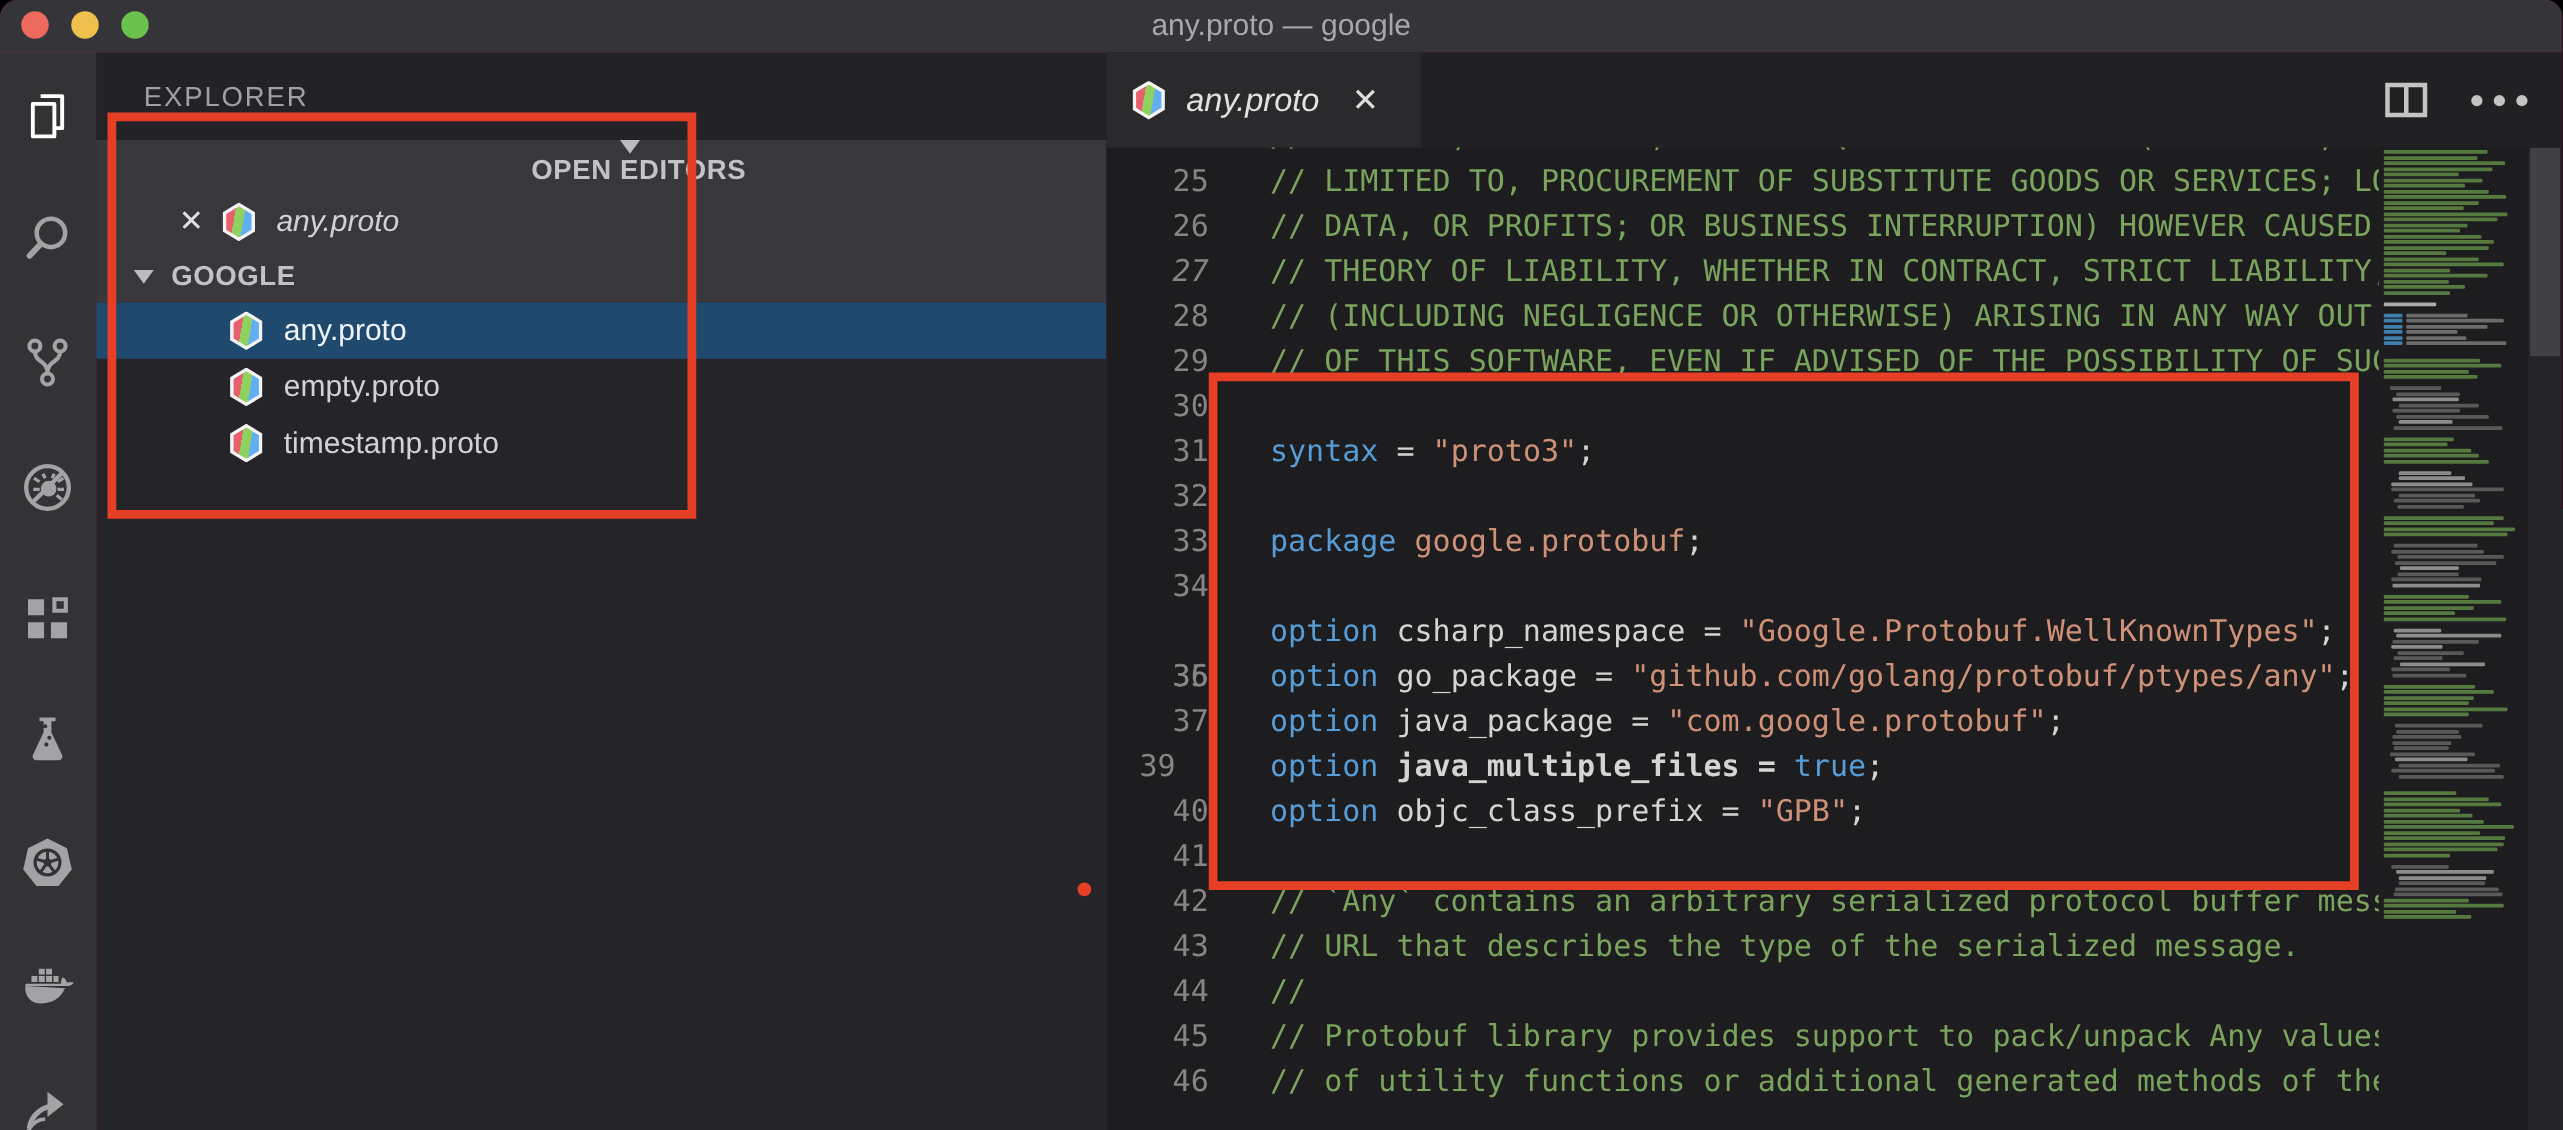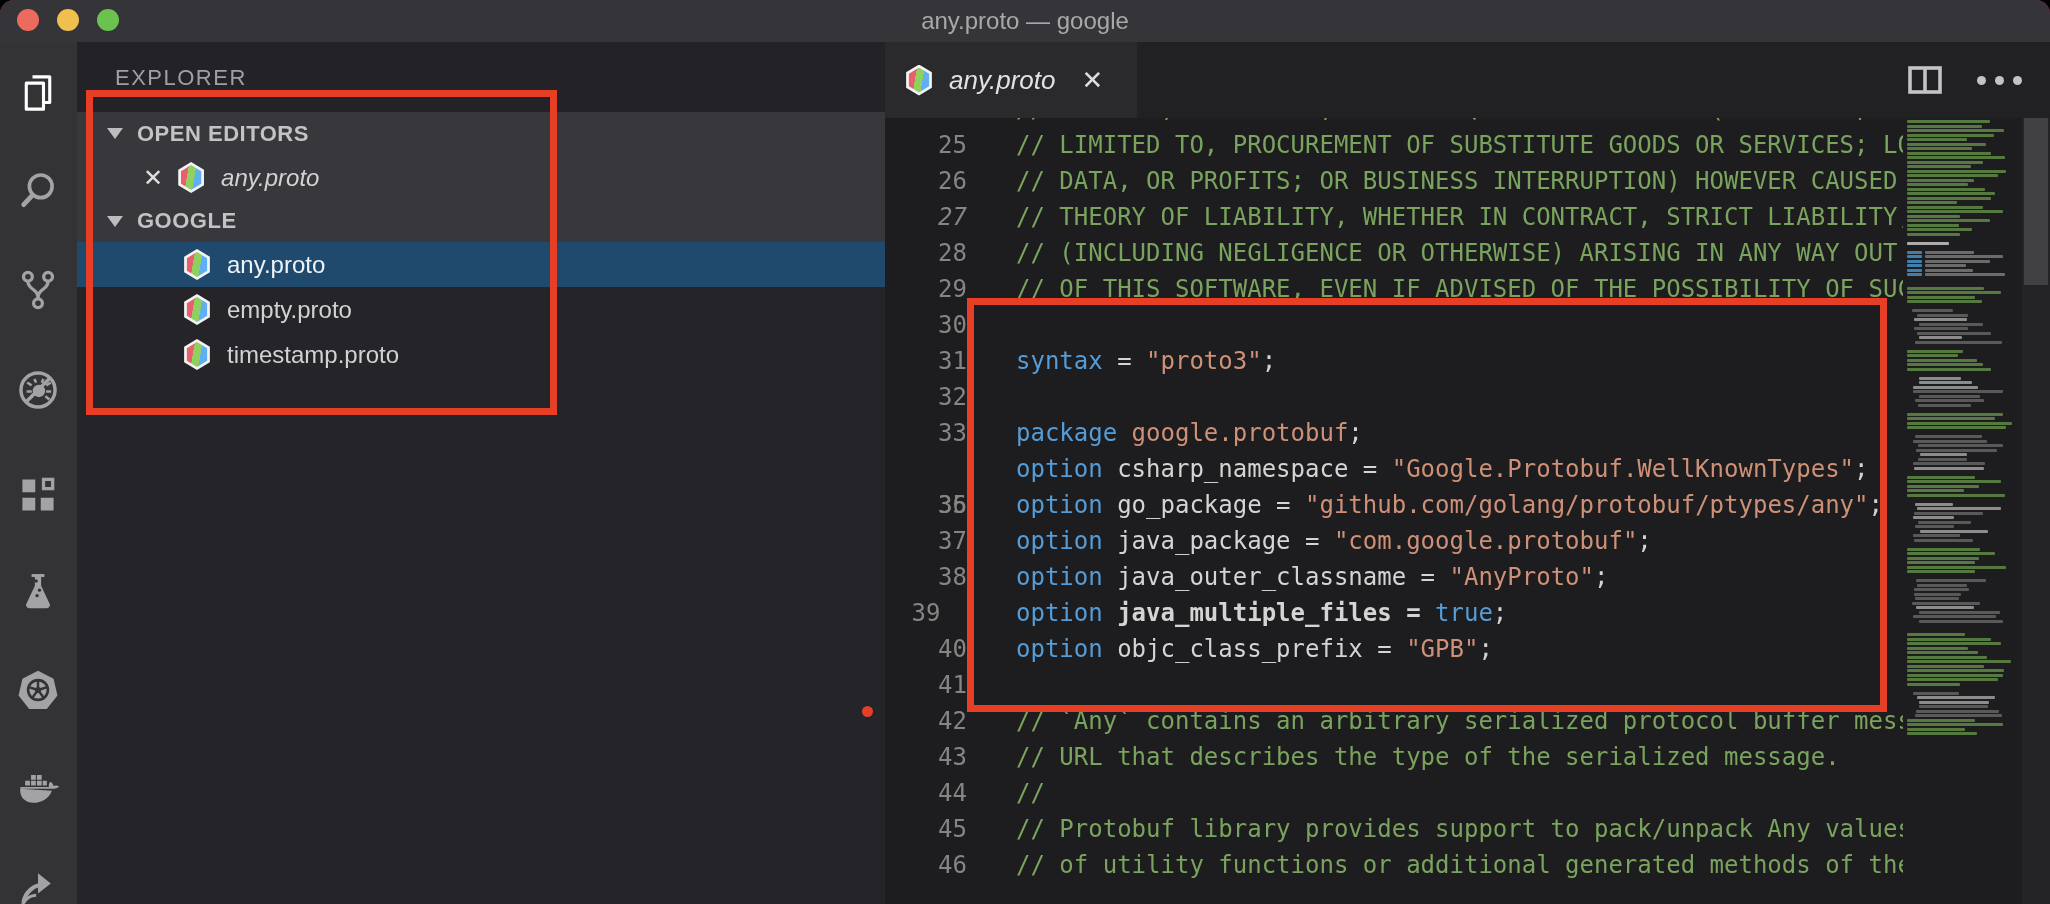--- a/index.html
+++ b/index.html
@@ -145,21 +145,21 @@
         </svg>
       </span>
     </nav>
 
     <aside class="sidebar">
       <div class="sidebar-top">
         <div class="sidebar-title">EXPLORER</div>
       </div>
       <div class="band"></div>
 
-      <div class="srow" style="top:70px;height:43px;padding-left:30px;">
+      <div class="srow" style="top:70px;height:43px;padding-left:30px;flex-direction:column;">
         <span class="tri"></span>
         <span class="hdr">OPEN EDITORS</span>
       </div>
 
       <div class="srow" style="top:113px;height:45px;padding-left:66px;">
         <span class="close-x">✕</span>
         <span class="proto-icon">
             <i></i>
           </span>
         <span class="label italic">any.proto</span>
@@ -220,24 +220,24 @@
               <div class="cline"><span class="ln" style="color: rgb(133, 133, 133);">24</span><span class="lc"><span style="color: rgb(122, 164, 94);">// SPECIAL, EXEMPLARY, OR CONSEQUENTIAL DAMAGES (INCLUDING, BUT NOT</span></span></div>
               <div class="cline"><span class="ln" style="color: rgb(133, 133, 133);">25</span><span class="lc"><span style="color: rgb(122, 164, 94);">// LIMITED TO, PROCUREMENT OF SUBSTITUTE GOODS OR SERVICES; LOSS OF USE,</span></span></div>
               <div class="cline"><span class="ln" style="color: rgb(133, 133, 133);">26</span><span class="lc"><span style="color: rgb(122, 164, 94);">// DATA, OR PROFITS; OR BUSINESS INTERRUPTION) HOWEVER CAUSED AND ON ANY</span></span></div>
               <div class="cline"><span class="ln" style="color: rgb(133, 133, 133); font-style: italic;">27</span><span class="lc"><span style="color: rgb(122, 164, 94);">// THEORY OF LIABILITY, WHETHER IN CONTRACT, STRICT LIABILITY, OR TORT</span></span></div>
               <div class="cline"><span class="ln" style="color: rgb(133, 133, 133);">28</span><span class="lc"><span style="color: rgb(122, 164, 94);">// (INCLUDING NEGLIGENCE OR OTHERWISE) ARISING IN ANY WAY OUT OF THE USE</span></span></div>
               <div class="cline"><span class="ln" style="color: rgb(133, 133, 133);">29</span><span class="lc"><span style="color: rgb(122, 164, 94);">// OF THIS SOFTWARE, EVEN IF ADVISED OF THE POSSIBILITY OF SUCH DAMAGE.</span></span></div>
               <div class="cline"><span class="ln" style="color: rgb(133, 133, 133);">30</span><span class="lc"></span></div>
               <div class="cline"><span class="ln" style="color: rgb(133, 133, 133);">31</span><span class="lc"><span style="color: rgb(86, 156, 214);">syntax</span><span style="color: rgb(212, 212, 212);"> = </span><span style="color: rgb(206, 145, 120);">"proto3"</span><span style="color: rgb(212, 212, 212);">;</span></span></div>
               <div class="cline"><span class="ln" style="color: rgb(133, 133, 133);">32</span><span class="lc"></span></div>
               <div class="cline"><span class="ln" style="color: rgb(133, 133, 133);">33</span><span class="lc"><span style="color: rgb(86, 156, 214);">package</span><span style="color: rgb(212, 212, 212);"> </span><span style="color: rgb(206, 145, 120);">google.protobuf</span><span style="color: rgb(212, 212, 212);">;</span></span></div>
+              <div class="cline"><span class="ln" style="color: rgb(133, 133, 133);">34</span><span class="lc"></span></div>
               <div class="cline"><span class="ln" style="color: rgb(133, 133, 133); margin-top: 36px;">35</span><span class="lc"><span style="color: rgb(86, 156, 214);">option</span><span style="color: rgb(212, 212, 212);"> csharp_namespace = </span><span style="color: rgb(206, 145, 120);">"Google.Protobuf.WellKnownTypes"</span><span style="color: rgb(212, 212, 212);">;</span></span></div>
               <div class="cline"><span class="ln" style="color: rgb(133, 133, 133);">36</span><span class="lc"><span style="color: rgb(86, 156, 214);">option</span><span style="color: rgb(212, 212, 212);"> go_package = </span><span style="color: rgb(206, 145, 120);">"github.com/golang/protobuf/ptypes/any"</span><span style="color: rgb(212, 212, 212);">;</span></span></div>
               <div class="cline"><span class="ln" style="color: rgb(133, 133, 133);">37</span><span class="lc"><span style="color: rgb(86, 156, 214);">option</span><span style="color: rgb(212, 212, 212);"> java_package = </span><span style="color: rgb(206, 145, 120);">"com.google.protobuf"</span><span style="color: rgb(212, 212, 212);">;</span></span></div>
-              <div class="cline"><span class="ln" style="color: rgb(133, 133, 133);">38</span><span class="lc"><span style="color: rgb(86, 156, 214);">option</span><span style="color: rgb(212, 212, 212);"> java_outer_classname = </span><span style="color: rgb(206, 145, 120);">"AnyProto"</span><span style="color: rgb(212, 212, 212);">;</span></span></div>
               <div class="cline"><span class="ln" style="color: rgb(133, 133, 133); text-align: center;">39</span><span class="lc"><span style="color: rgb(86, 156, 214);">option</span><span style="color: rgb(212, 212, 212); font-weight: bold;"> java_multiple_files = </span><span style="color: rgb(86, 156, 214);">true</span><span style="color: rgb(212, 212, 212);">;</span></span></div>
               <div class="cline"><span class="ln" style="color: rgb(133, 133, 133);">40</span><span class="lc"><span style="color: rgb(86, 156, 214);">option</span><span style="color: rgb(212, 212, 212);"> objc_class_prefix = </span><span style="color: rgb(206, 145, 120);">"GPB"</span><span style="color: rgb(212, 212, 212);">;</span></span></div>
               <div class="cline"><span class="ln" style="color: rgb(133, 133, 133);">41</span><span class="lc"></span></div>
               <div class="cline"><span class="ln" style="color: rgb(133, 133, 133);">42</span><span class="lc"><span style="color: rgb(122, 164, 94);">// `Any` contains an arbitrary serialized protocol buffer message along with a</span></span></div>
               <div class="cline"><span class="ln" style="color: rgb(133, 133, 133);">43</span><span class="lc"><span style="color: rgb(122, 164, 94);">// URL that describes the type of the serialized message.</span></span></div>
               <div class="cline"><span class="ln" style="color: rgb(133, 133, 133);">44</span><span class="lc"><span style="color: rgb(122, 164, 94);">//</span></span></div>
               <div class="cline"><span class="ln" style="color: rgb(133, 133, 133);">45</span><span class="lc"><span style="color: rgb(122, 164, 94);">// Protobuf library provides support to pack/unpack Any values in the form</span></span></div>
               <div class="cline"><span class="ln" style="color: rgb(133, 133, 133);">46</span><span class="lc"><span style="color: rgb(122, 164, 94);">// of utility functions or additional generated methods of the Any type.</span></span></div>
             </div>
         </div>

